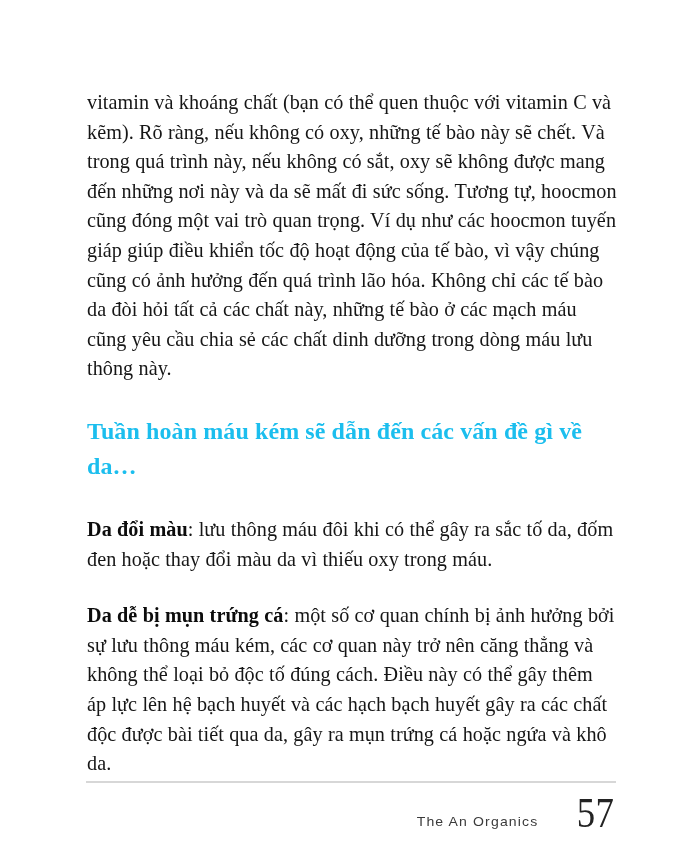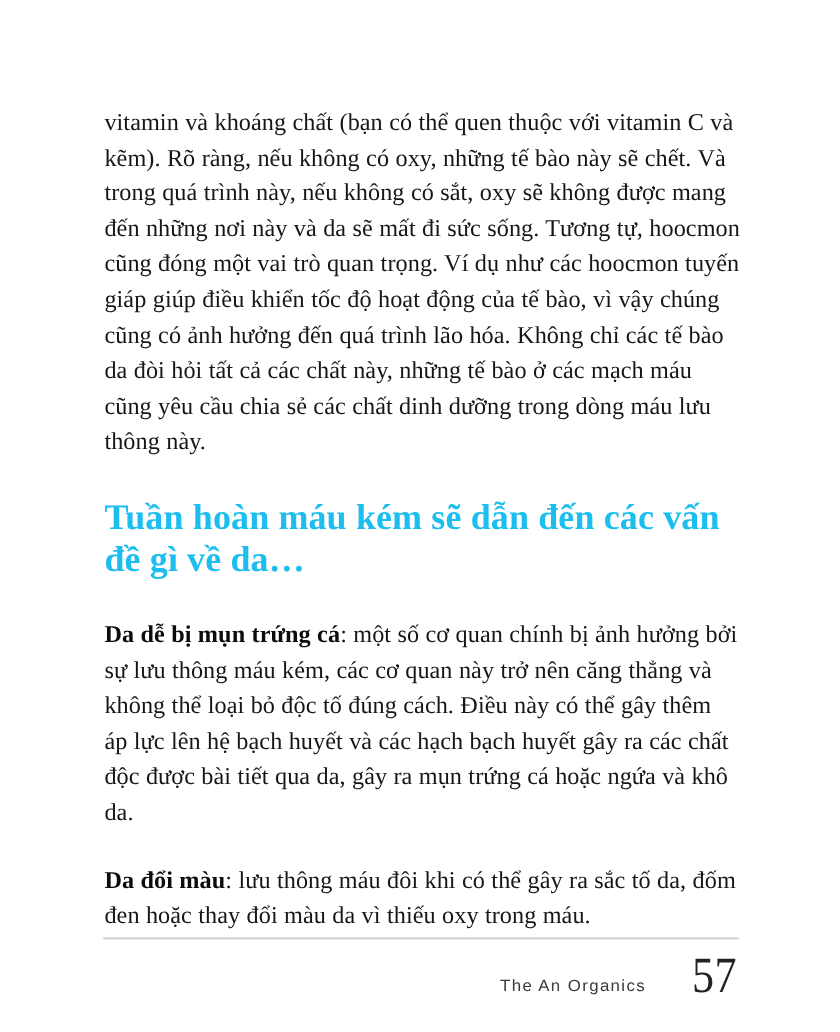--- a/index.html
+++ b/index.html
@@ -47,21 +47,21 @@
 
   .lead-in {
     font-weight: bold;
     color: #0c0c0c;
   }
 
   
   .section-heading {
     font-family: "Liberation Serif", "DejaVu Serif", serif;
     font-weight: bold;
-    font-size: 30px;
+    font-size: 24px;
     line-height: 35px;
     color: #1BBEEE;
     margin: 0;
     padding: 0;
     letter-spacing: 0.1px;
   }
   .gap-before-heading { height: 30px; }
   .gap-after-heading  { height: 31px; }
 
   
@@ -117,25 +117,25 @@
 
     <p class="para">vitamin và khoáng chất (bạn có thể quen thuộc với vitamin C và kẽm). Rõ ràng, nếu không có oxy, những tế bào này sẽ chết. Và trong quá trình này, nếu không có sắt, oxy sẽ không được mang đến những nơi này và da sẽ mất đi sức sống. Tương tự, hoocmon cũng đóng một vai trò quan trọng. Ví dụ như các hoocmon tuyến giáp giúp điều khiển tốc độ hoạt động của tế bào, vì vậy chúng cũng có ảnh hưởng đến quá trình lão hóa. Không chỉ các tế bào da đòi hỏi tất cả các chất này, những tế bào ở các mạch máu cũng yêu cầu chia sẻ các chất dinh dưỡng trong dòng máu lưu thông này.</p>
 
     <div class="gap-before-heading"></div>
 
     <h2 class="section-heading">Tuần hoàn máu kém sẽ dẫn đến các vấn đề gì về da…</h2>
 
     <div class="gap-after-heading"></div>
 
     <p class="para">
-      <span class="lead-in">Da dễ bị mụn trứng cá</span><span>: </span><span>một số cơ quan chính bị ảnh hưởng bởi sự lưu thông máu kém, các cơ quan này trở nên căng thẳng và không thể loại bỏ độc tố đúng cách. Điều này có thể gây thêm áp lực lên hệ bạch huyết và các hạch bạch huyết gây ra các chất độc được bài tiết qua da, gây ra mụn trứng cá hoặc ngứa và khô da.</span>
+      <span class="lead-in">Da đổi màu</span><span>: </span><span>lưu thông máu đôi khi có thể gây ra sắc tố da, đốm đen hoặc thay đổi màu da vì thiếu oxy trong máu.</span>
     </p>
 
     <p class="para">
-      <span class="lead-in">Da đổi màu</span><span>: </span><span>lưu thông máu đôi khi có thể gây ra sắc tố da, đốm đen hoặc thay đổi màu da vì thiếu oxy trong máu.</span>
+      <span class="lead-in">Da dễ bị mụn trứng cá</span><span>: </span><span>một số cơ quan chính bị ảnh hưởng bởi sự lưu thông máu kém, các cơ quan này trở nên căng thẳng và không thể loại bỏ độc tố đúng cách. Điều này có thể gây thêm áp lực lên hệ bạch huyết và các hạch bạch huyết gây ra các chất độc được bài tiết qua da, gây ra mụn trứng cá hoặc ngứa và khô da.</span>
     </p>
 
   </div>
 
   <div class="footer">
     <div class="footer-rule"></div>
     <div class="footer-inner">
       <span class="imprint">The An Organics</span>
       <span class="page-number">57</span>
     </div>

